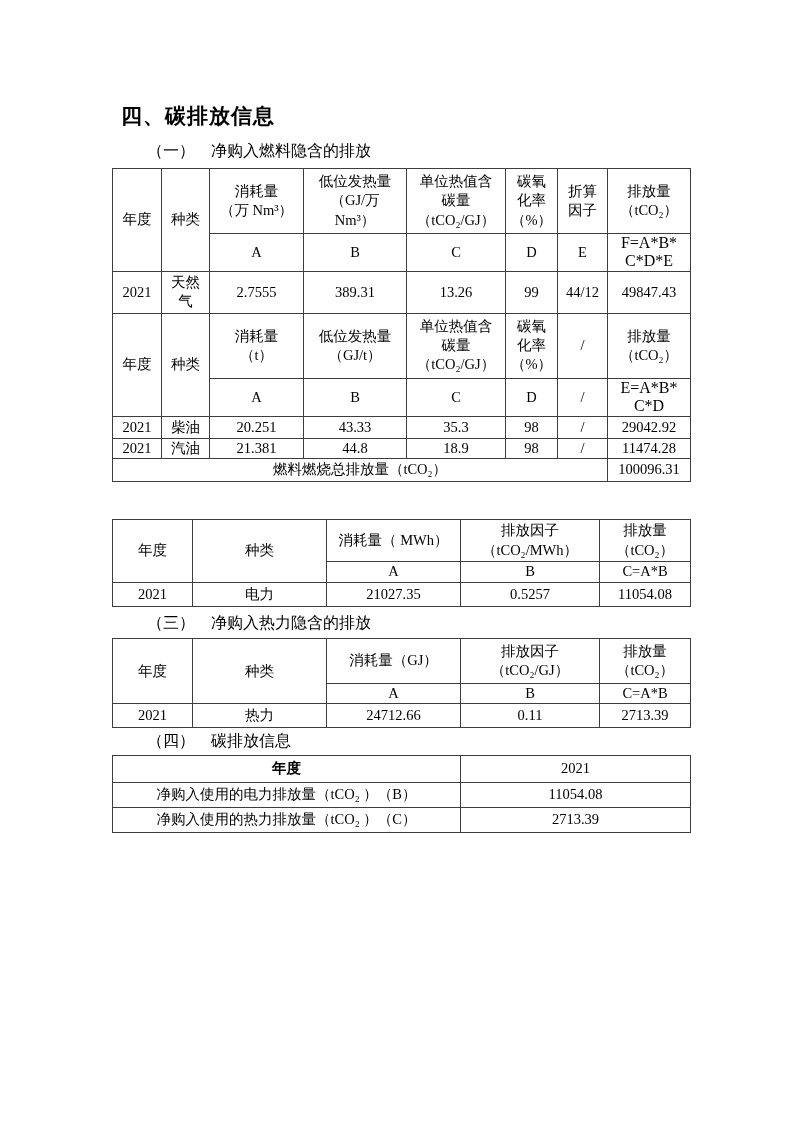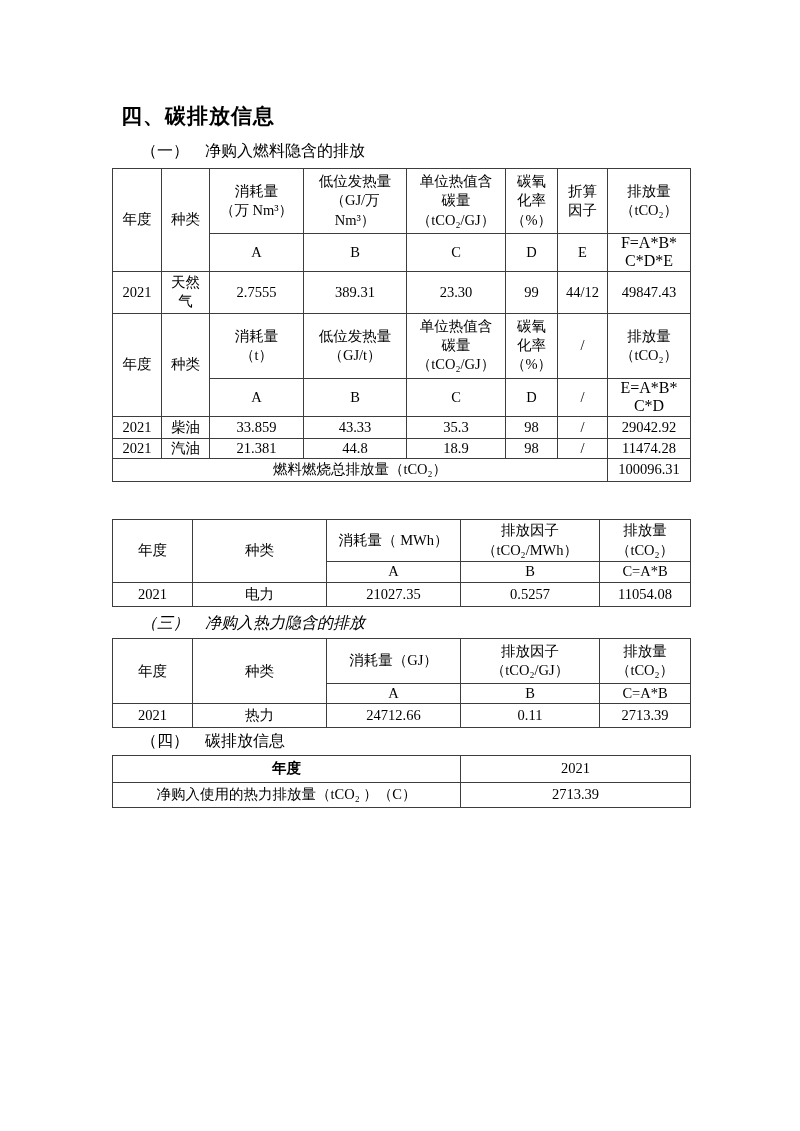--- a/index.html
+++ b/index.html
@@ -7,23 +7,23 @@
     width:800px;height:1131px;background:#ffffff;color:#000;
     font-family:"Liberation Serif","DejaVu Serif",serif;
     overflow:hidden;
   }
   .page{position:relative;width:688px;height:1131px;background:#fff;}
   .doc-title{
     position:absolute;left:121px;top:102px;
     font-size:21px;font-weight:bold;letter-spacing:1px;white-space:nowrap;
   }
   .sec-heading{
-    position:absolute;left:141px;font-size:16px;white-space:nowrap;
-  }
-  .h1{top:141px;} .h2{top:492px;} .h3{top:613px;font-style:italic;} .h4{top:731px;}
+    position:absolute;left:147px;font-size:16px;white-space:nowrap;
+  }
+  .h1{top:141px;} .h2{top:492px;} .h3{top:613px;} .h4{top:731px;}
   table{
     position:absolute;left:112px;width:578px;
     border-collapse:collapse;table-layout:fixed;
   }
   .t1{top:168px;} .t2{top:519px;} .t3{top:638px;} .t4{top:755px;}
   td{
     border:1px solid #3d3d3d;
     text-align:center;vertical-align:middle;
     font-size:14.5px;line-height:1.32;
     padding:0 1px;white-space:pre-line;overflow:hidden;
@@ -79,21 +79,21 @@
       <td>E</td>
       <td class="fx">F=A*B*
 C*D*E</td>
     </tr>
     <tr style="height:42px">
       <td>2021</td>
       <td>天然
 气</td>
       <td>2.7555</td>
       <td>389.31</td>
-      <td>23.30</td>
+      <td>13.26</td>
       <td>99</td>
       <td>44/12</td>
       <td>49847.43</td>
     </tr>
     <tr style="height:65px">
       <td rowspan="2">年度</td>
       <td rowspan="2">种类</td>
       <td>消耗量
 （t）</td>
       <td>低位发热量
@@ -113,21 +113,21 @@
       <td>B</td>
       <td>C</td>
       <td>D</td>
       <td>/</td>
       <td class="fx">E=A*B*
 C*D</td>
     </tr>
     <tr style="height:22px">
       <td>2021</td>
       <td>柴油</td>
-      <td>33.859</td>
+      <td>20.251</td>
       <td>43.33</td>
       <td>35.3</td>
       <td>98</td>
       <td>/</td>
       <td>29042.92</td>
     </tr>
     <tr style="height:20px">
       <td>2021</td>
       <td>汽油</td>
       <td>21.381</td>
@@ -219,19 +219,23 @@
     <colgroup>
       <col style="width:348px">
         <col style="width:230px">
     </colgroup>
     <tbody>
         <tr style="height:27px">
       <td class="bold">年度</td>
       <td>2021</td>
     </tr>
     <tr style="height:25px">
+      <td>净购入使用的电力排放量（tCO₂ ）（B）</td>
+      <td>11054.08</td>
+    </tr>
+    <tr style="height:25px">
       <td>净购入使用的热力排放量（tCO₂ ）（C）</td>
       <td>2713.39</td>
     </tr>
   </tbody>
     </table>
 
 </div>
 
 </body></html>

